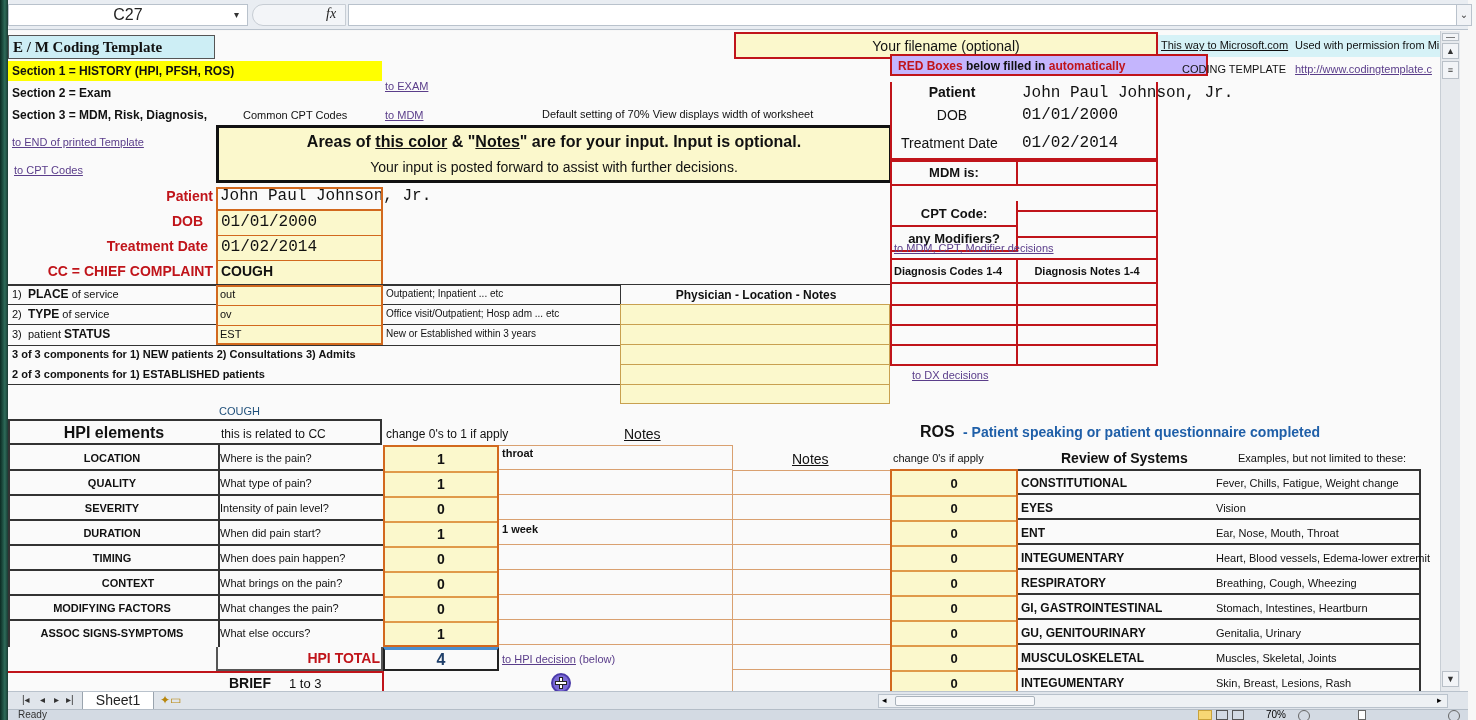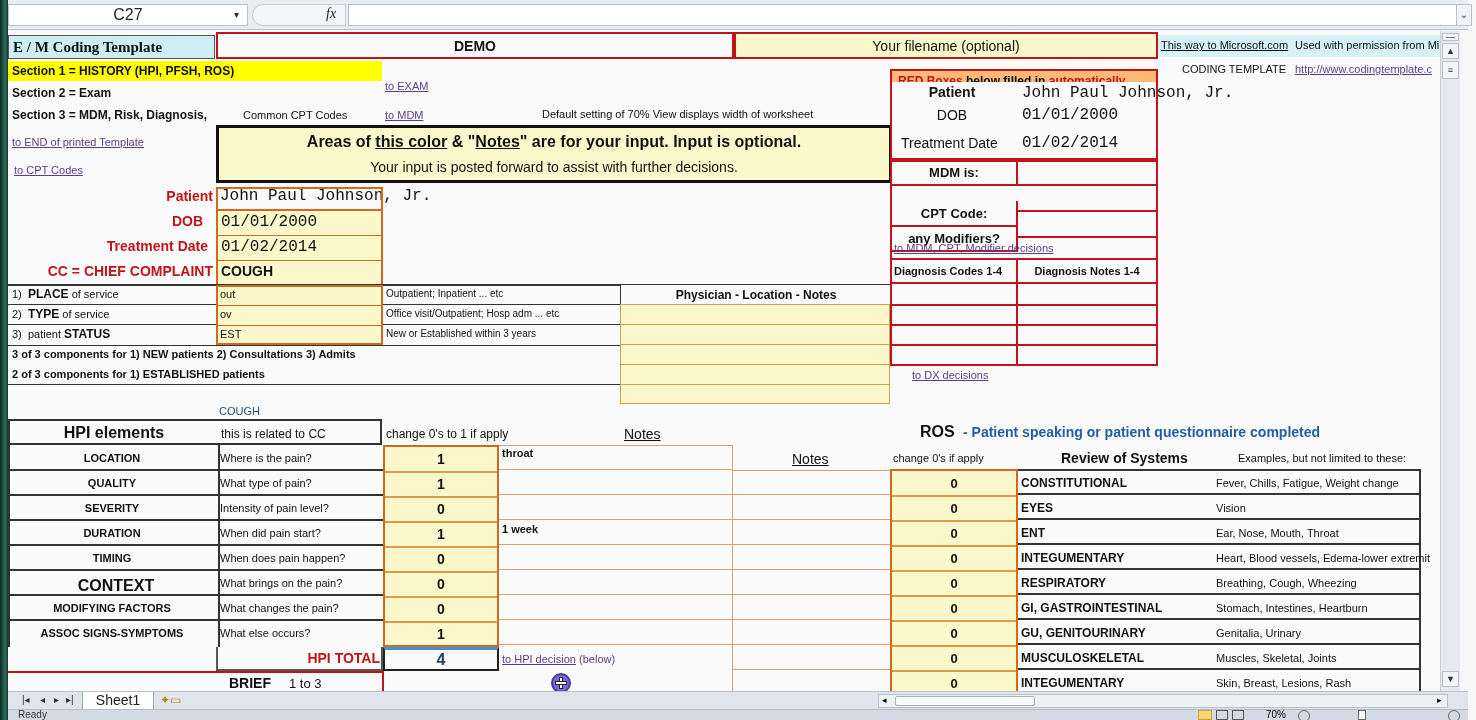--- a/index.html
+++ b/index.html
@@ -48,23 +48,20 @@
     <span class="fx">fx</span>
     <div class="formula-input"></div>
     <div class="fbar-expand">⌄</div>
   </div>
 
   <div class="sheet">
 
     <div class="abs" style="left:0;top:4px;width:207px;height:24px;background:#cdeef5;border:1px solid #555;">
       <span class="t b" style="left:4px;top:3px;font-family:'Liberation Serif',serif;font-size:15px;">E / M  Coding Template</span>
     </div>
-    <div class="abs" style="left:208px;top:1px;width:518px;height:27px;background:#fafafa;border:2px solid #c0141a;">
-      <span class="t b c" style="left:0;width:514px;top:4px;font-size:14px;">DEMO</span>
-    </div>
     <div class="abs yellow" style="left:726px;top:1px;width:424px;height:27px;border:2px solid #c0141a;">
       <span class="t c" style="left:0;width:420px;top:4px;font-size:14px;">Your filename (optional)</span>
     </div>
     <div class="abs" style="left:1150px;top:4px;width:282px;height:22px;background:#d6f2f7;">
       <span class="t" style="left:3px;top:4px;font-size:11px;color:#111;text-decoration:underline;">This way to Microsoft.com</span>
       <span class="t" style="left:137px;top:4px;font-size:11px;">Used with permission from Mi</span>
     </div>
 
     <div class="abs" style="left:0;top:30px;width:374px;height:20px;background:#ffff00;">
       <span class="t b" style="left:4px;top:3px;font-size:12px;">Section 1 =  HISTORY (HPI, PFSH, ROS)</span>
@@ -78,21 +75,21 @@
     <span class="t link" style="left:4px;top:105px;">to END of printed Template</span>
     <span class="t link" style="left:6px;top:133px;">to CPT Codes</span>
 
     <div class="abs yellow" style="left:208px;top:94px;width:676px;height:58px;border:3px solid #111;">
       <div class="t c" style="left:0;width:670px;top:31px;font-size:14px;">Your input is posted forward to assist with further decisions.</div>
       <div class="t b c" style="left:0;width:670px;top:5px;font-size:16px;">
         <span>Areas of </span><span style="text-decoration:underline;">this color</span><span> &amp; "</span><span style="text-decoration:underline;">Notes</span><span>" are for your input.      Input is optional.</span>
       </div>
     </div>
 
-    <div class="abs" style="left:882px;top:38px;width:268px;height:22px;border:2px solid #c0141a;background:#fdba74;">
+    <div class="abs" style="left:882px;top:23px;width:318px;height:22px;border:2px solid #c0141a;background:#c4b5fd;">
       <span class="t b" style="left:6px;top:3px;font-size:12px;font-family:'Liberation Sans',sans-serif;"><span class="red">RED Boxes</span><span> below filled in </span><span class="red">automatically</span></span>
     </div>
     <span class="t" style="left:1174px;top:32px;font-size:11px;">CODING TEMPLATE</span>
     <span class="t link" style="left:1287px;top:32px;">http://www.codingtemplate.c</span>
 
     <div class="abs" style="left:882px;top:51px;width:268px;height:78px;border:2px solid #c0141a;border-top:none;background:#fafafa;">
       <span class="t b c" style="left:0;width:120px;top:2px;font-size:14px;">Patient</span>
       <span class="t mono" style="left:130px;top:2px;font-size:16px;">John Paul Johnson, Jr.</span>
       <span class="t c" style="left:0;width:120px;top:25px;font-size:14px;">DOB</span>
       <span class="t mono" style="left:130px;top:24px;font-size:16px;">01/01/2000</span>
@@ -251,21 +248,21 @@
 
     <span class="t b c" style="left:0;width:208px;top:496px;font-size:11px;">DURATION</span>
     <span class="t" style="left:212px;top:496px;font-size:11px;">When did pain start?</span>
     <span class="t b c" style="left:375px;width:116px;top:495px;font-size:14px;">1</span>
     <span class="t b" style="left:494px;top:492px;font-size:11px;">1 week</span>
 
     <span class="t b c" style="left:0;width:208px;top:521px;font-size:11px;">TIMING</span>
     <span class="t" style="left:212px;top:521px;font-size:11px;">When does pain happen?</span>
     <span class="t b c" style="left:375px;width:116px;top:520px;font-size:14px;">0</span>
 
-    <span class="t b c" style="left:4px;width:208px;top:546px;font-size:16px;">CONTEXT</span>
+    <span class="t b c" style="left:16px;width:208px;top:546px;font-size:11px;">CONTEXT</span>
     <span class="t" style="left:212px;top:546px;font-size:11px;">What brings on the pain?</span>
     <span class="t b c" style="left:375px;width:116px;top:545px;font-size:14px;">0</span>
 
     <span class="t b c" style="left:0;width:208px;top:571px;font-size:11px;">MODIFYING FACTORS</span>
     <span class="t" style="left:212px;top:571px;font-size:11px;">What changes the pain?</span>
     <span class="t b c" style="left:375px;width:116px;top:570px;font-size:14px;">0</span>
 
     <span class="t b c" style="left:0;width:208px;top:596px;font-size:11px;">ASSOC SIGNS-SYMPTOMS</span>
     <span class="t" style="left:212px;top:596px;font-size:11px;">What else occurs?</span>
     <span class="t b c" style="left:375px;width:116px;top:595px;font-size:14px;">1</span>

